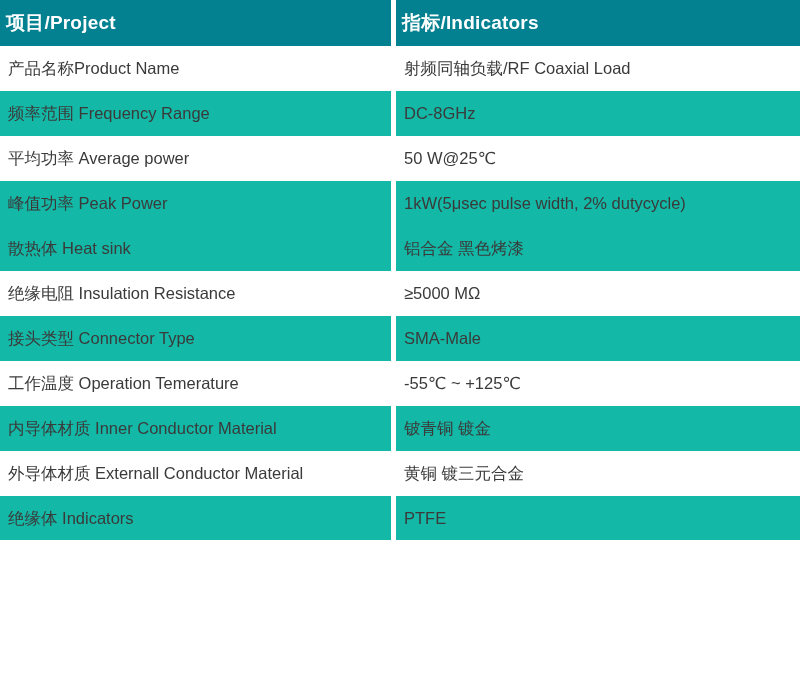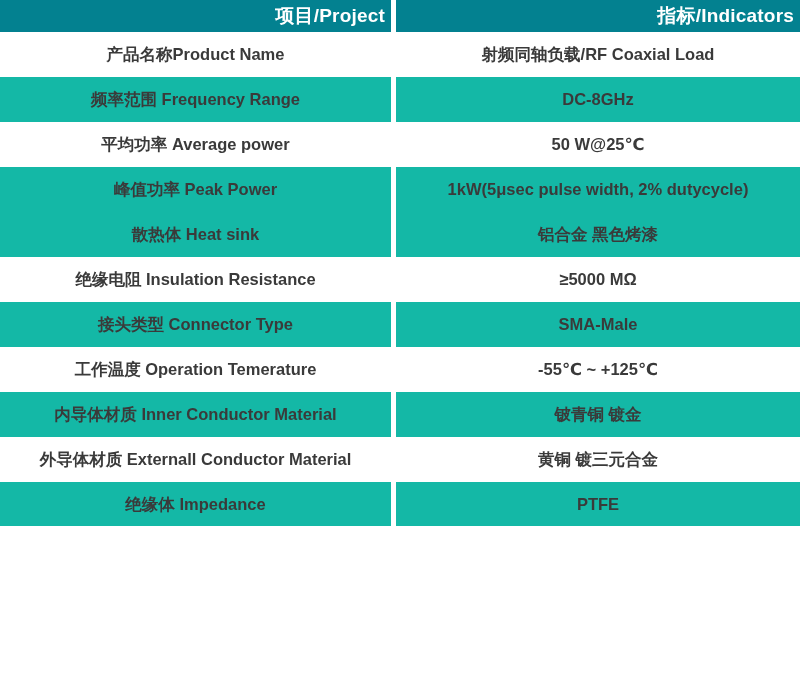--- a/index.html
+++ b/index.html
@@ -19,46 +19,45 @@
     border-collapse: separate;
     border-spacing: 0;
     table-layout: fixed;
   }
   .spec-table col.col-project { width: 391px; }
   .spec-table col.col-gap     { width: 5px;  }
   .spec-table col.col-ind     { width: 404px; }
 
   
   thead th {
-    height: 32px;
+    height: 46px;
     padding: 0 6px;
     color: #ffffff;
     font-size: 19px;
     font-weight: bold;
     letter-spacing: 0.2px;
-    text-align: right;
+    text-align: left;
     vertical-align: middle;
     background: #038190;
   }
   thead th.gap-cell {
     background: #ffffff;
     padding: 0;
   }
 
   
   tbody td {
     height: 45px;
     padding: 0 8px;
     font-size: 16.5px;
     color: #3a3a3a;
-    text-align: center;
+    text-align: left;
     vertical-align: middle;
     line-height: 1.25;
     white-space: nowrap;
-    font-weight: bold;
   }
   tbody tr.row-tint td { background: #14b8a6; }
   tbody tr.row-plain td { background: #ffffff; }
   tbody td.gap-cell {
     background: #ffffff !important;
     padding: 0;
     font-size: 0;
   }
   tbody tr:last-child td { height: 44px; }
 </style>
@@ -123,18 +122,18 @@
         <td>内导体材质 Inner Conductor Material</td>
         <td class="gap-cell"></td>
         <td>铍青铜 镀金</td>
       </tr>
       <tr class="row-plain">
         <td>外导体材质 Externall Conductor Material</td>
         <td class="gap-cell"></td>
         <td>黄铜 镀三元合金</td>
       </tr>
       <tr class="row-tint">
-        <td>绝缘体 Impedance</td>
+        <td>绝缘体 Indicators</td>
         <td class="gap-cell"></td>
         <td>PTFE</td>
       </tr>
     </tbody>
 </table>
 
 </body></html>

